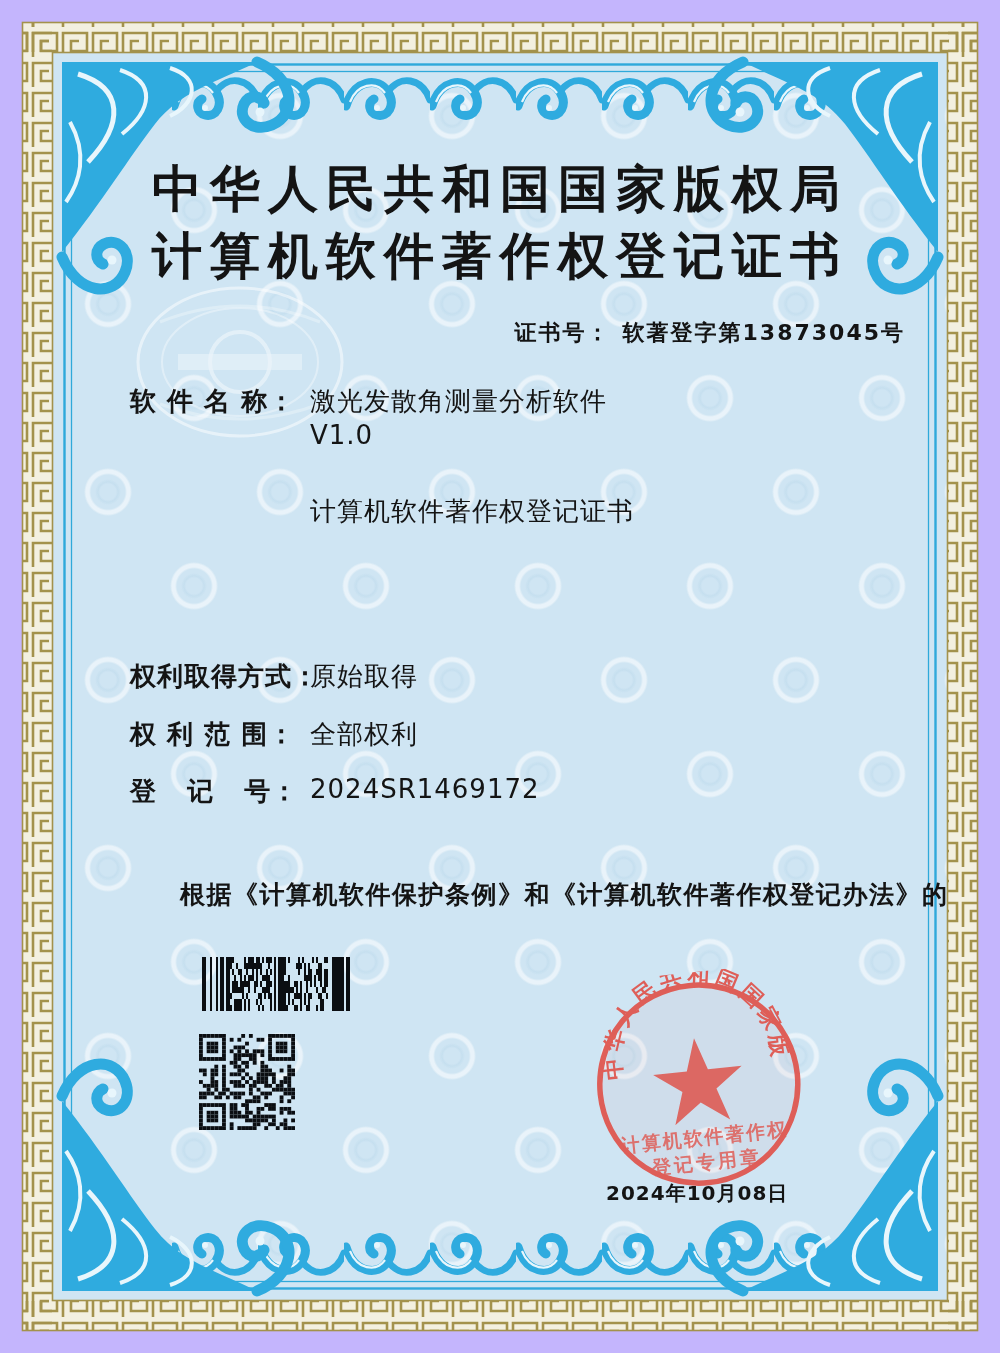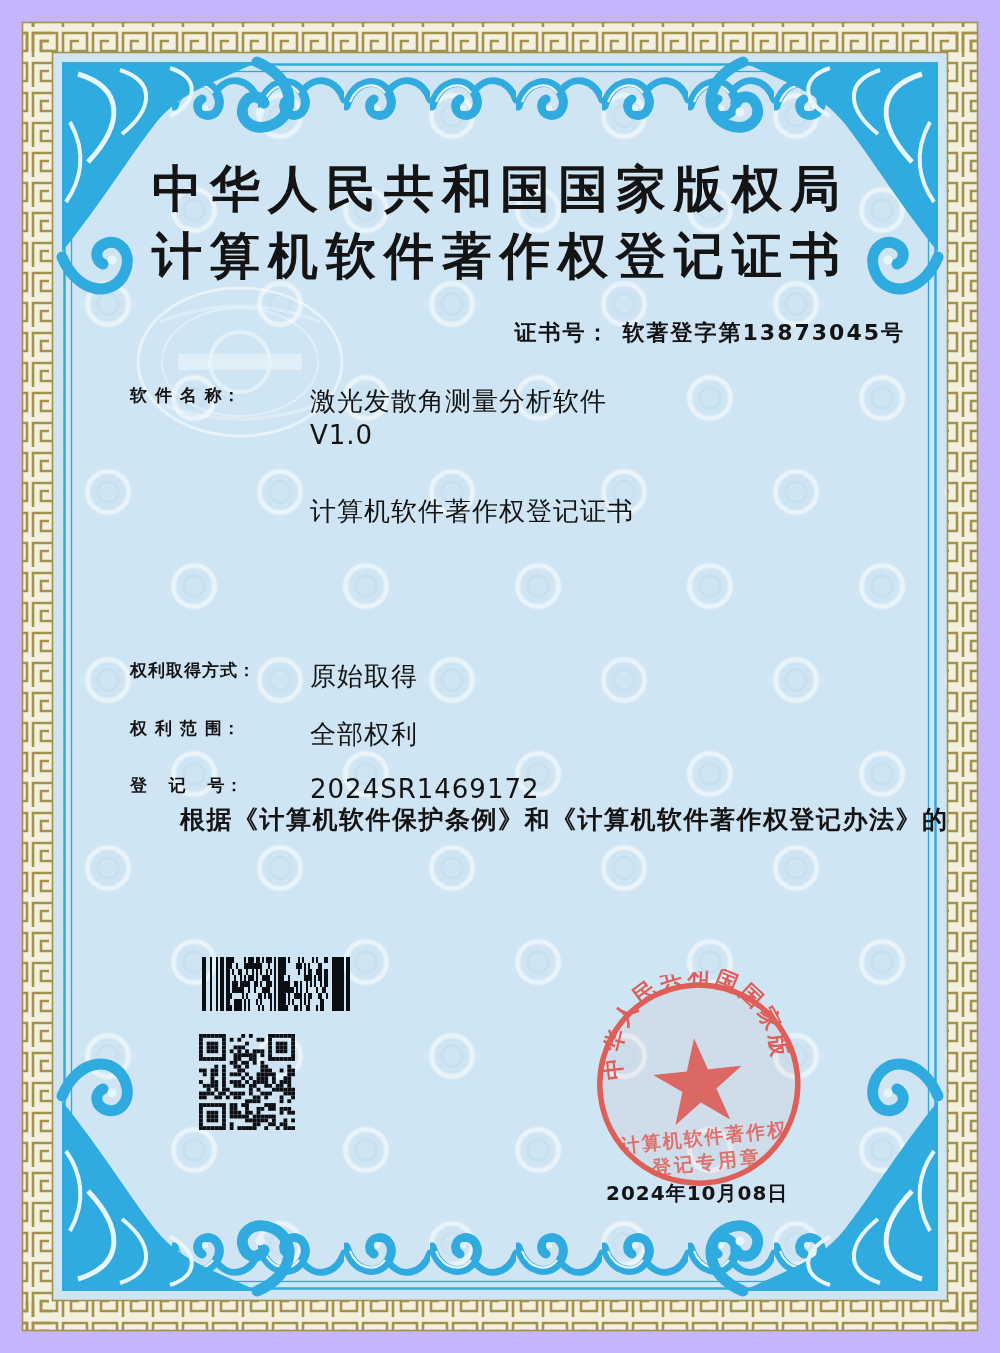--- a/index.html
+++ b/index.html
@@ -17,21 +17,21 @@
     background-position:0 0,86px 94px,0 0,86px 94px;
   }
   .frame{position:absolute;left:0;top:0;}
   .emboss{position:absolute;left:130px;top:282px;opacity:.6;}
   .txt{position:absolute;color:#141414;}
   .title{left:0;width:1000px;text-align:center;font-family:"DejaVu Serif","Liberation Serif",serif;
          font-weight:bold;font-size:50px;letter-spacing:8px;white-space:nowrap;}
   .t1{top:156px;}
   .t2{top:223px;}
   .certno{top:318px;right:95px;font-size:22px;font-weight:bold;display:flex;gap:12px;letter-spacing:2px;}
-  .fldlabel{left:130px;font-size:17px;font-weight:bold;letter-spacing:1px;white-space:pre;}
+  .fldlabel{left:130px;font-size:26px;font-weight:bold;letter-spacing:1px;white-space:pre;}
   .fldvalue{left:310px;font-size:26px;font-weight:normal;letter-spacing:1px;white-space:pre;}
   .para{left:130px;width:745px;font-size:25px;font-weight:bold;letter-spacing:1.5px;line-height:1.2;white-space:nowrap;}
   .date{left:606px;top:1180px;font-size:20px;font-weight:bold;letter-spacing:1px;}
   .bc{position:absolute;left:200px;top:957px;}
   .qr{position:absolute;left:199px;top:1034px;}
   .seal{position:absolute;left:585px;top:972px;transform:rotate(-6deg);opacity:.92;}
 </style>
 </head>
 <body>
 
@@ -115,21 +115,21 @@
 
   <div class="txt fldlabel" style="top:659px">权利取得方式：</div>
   <div class="txt fldvalue" style="top:659px">原始取得</div>
 
   <div class="txt fldlabel" style="top:717px">权 利 范 围：</div>
   <div class="txt fldvalue" style="top:717px">全部权利</div>
 
   <div class="txt fldlabel" style="top:774px">登   记   号：</div>
   <div class="txt fldvalue" style="top:774px">2024SR1469172</div>
 
-  <div class="txt para" style="top:805px;text-indent:2em">根据《计算机软件保护条例》和《计算机软件著作权登记办法》的</div>
+  <div class="txt para" style="top:880px;text-indent:2em">根据《计算机软件保护条例》和《计算机软件著作权登记办法》的</div>
 
   <svg class="bc" id="barcode" width="150" height="54">
       <rect x="2" y="0" width="2" height="54" fill="#0b0e12"></rect>
       <rect x="4" y="0" width="2" height="54" fill="#0b0e12"></rect>
       <rect x="10" y="0" width="2" height="54" fill="#0b0e12"></rect>
       <rect x="16" y="0" width="2" height="54" fill="#0b0e12"></rect>
       <rect x="20" y="0" width="2" height="54" fill="#0b0e12"></rect>
       <rect x="22" y="0" width="2" height="54" fill="#0b0e12"></rect>
       <rect x="26" y="0" width="2" height="54" fill="#0b0e12"></rect>
       <rect x="28" y="0" width="2" height="54" fill="#0b0e12"></rect>

